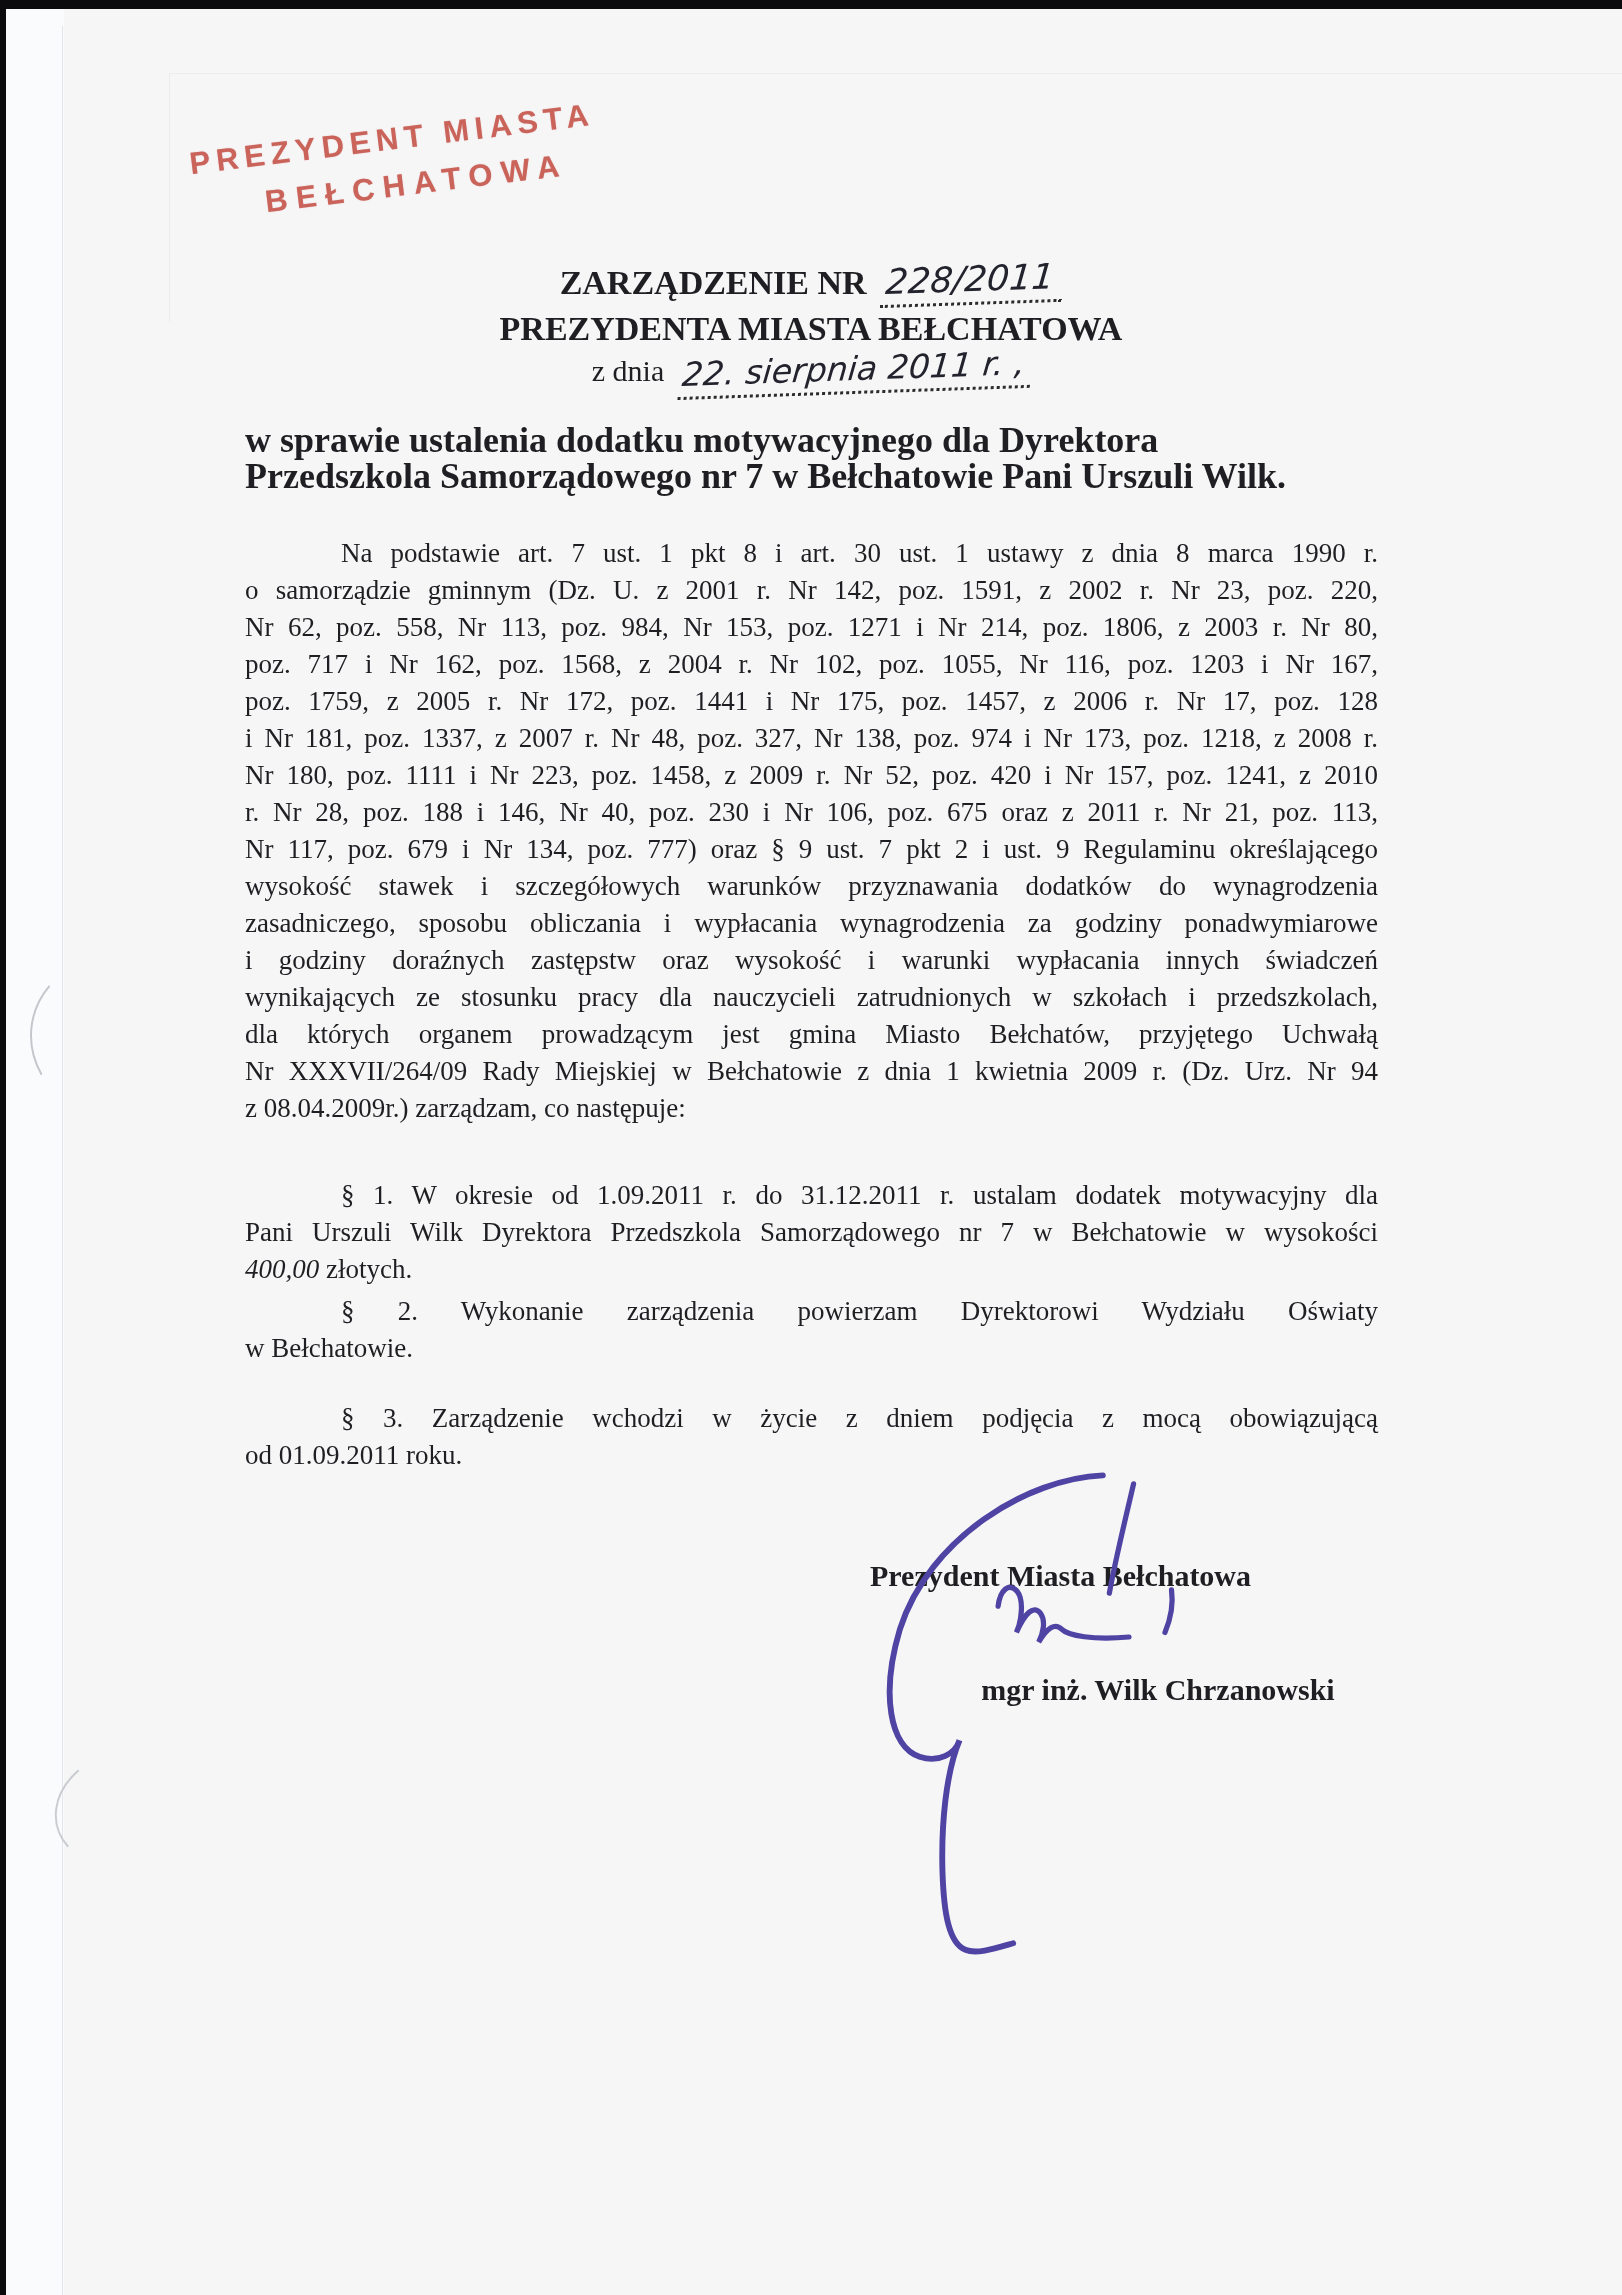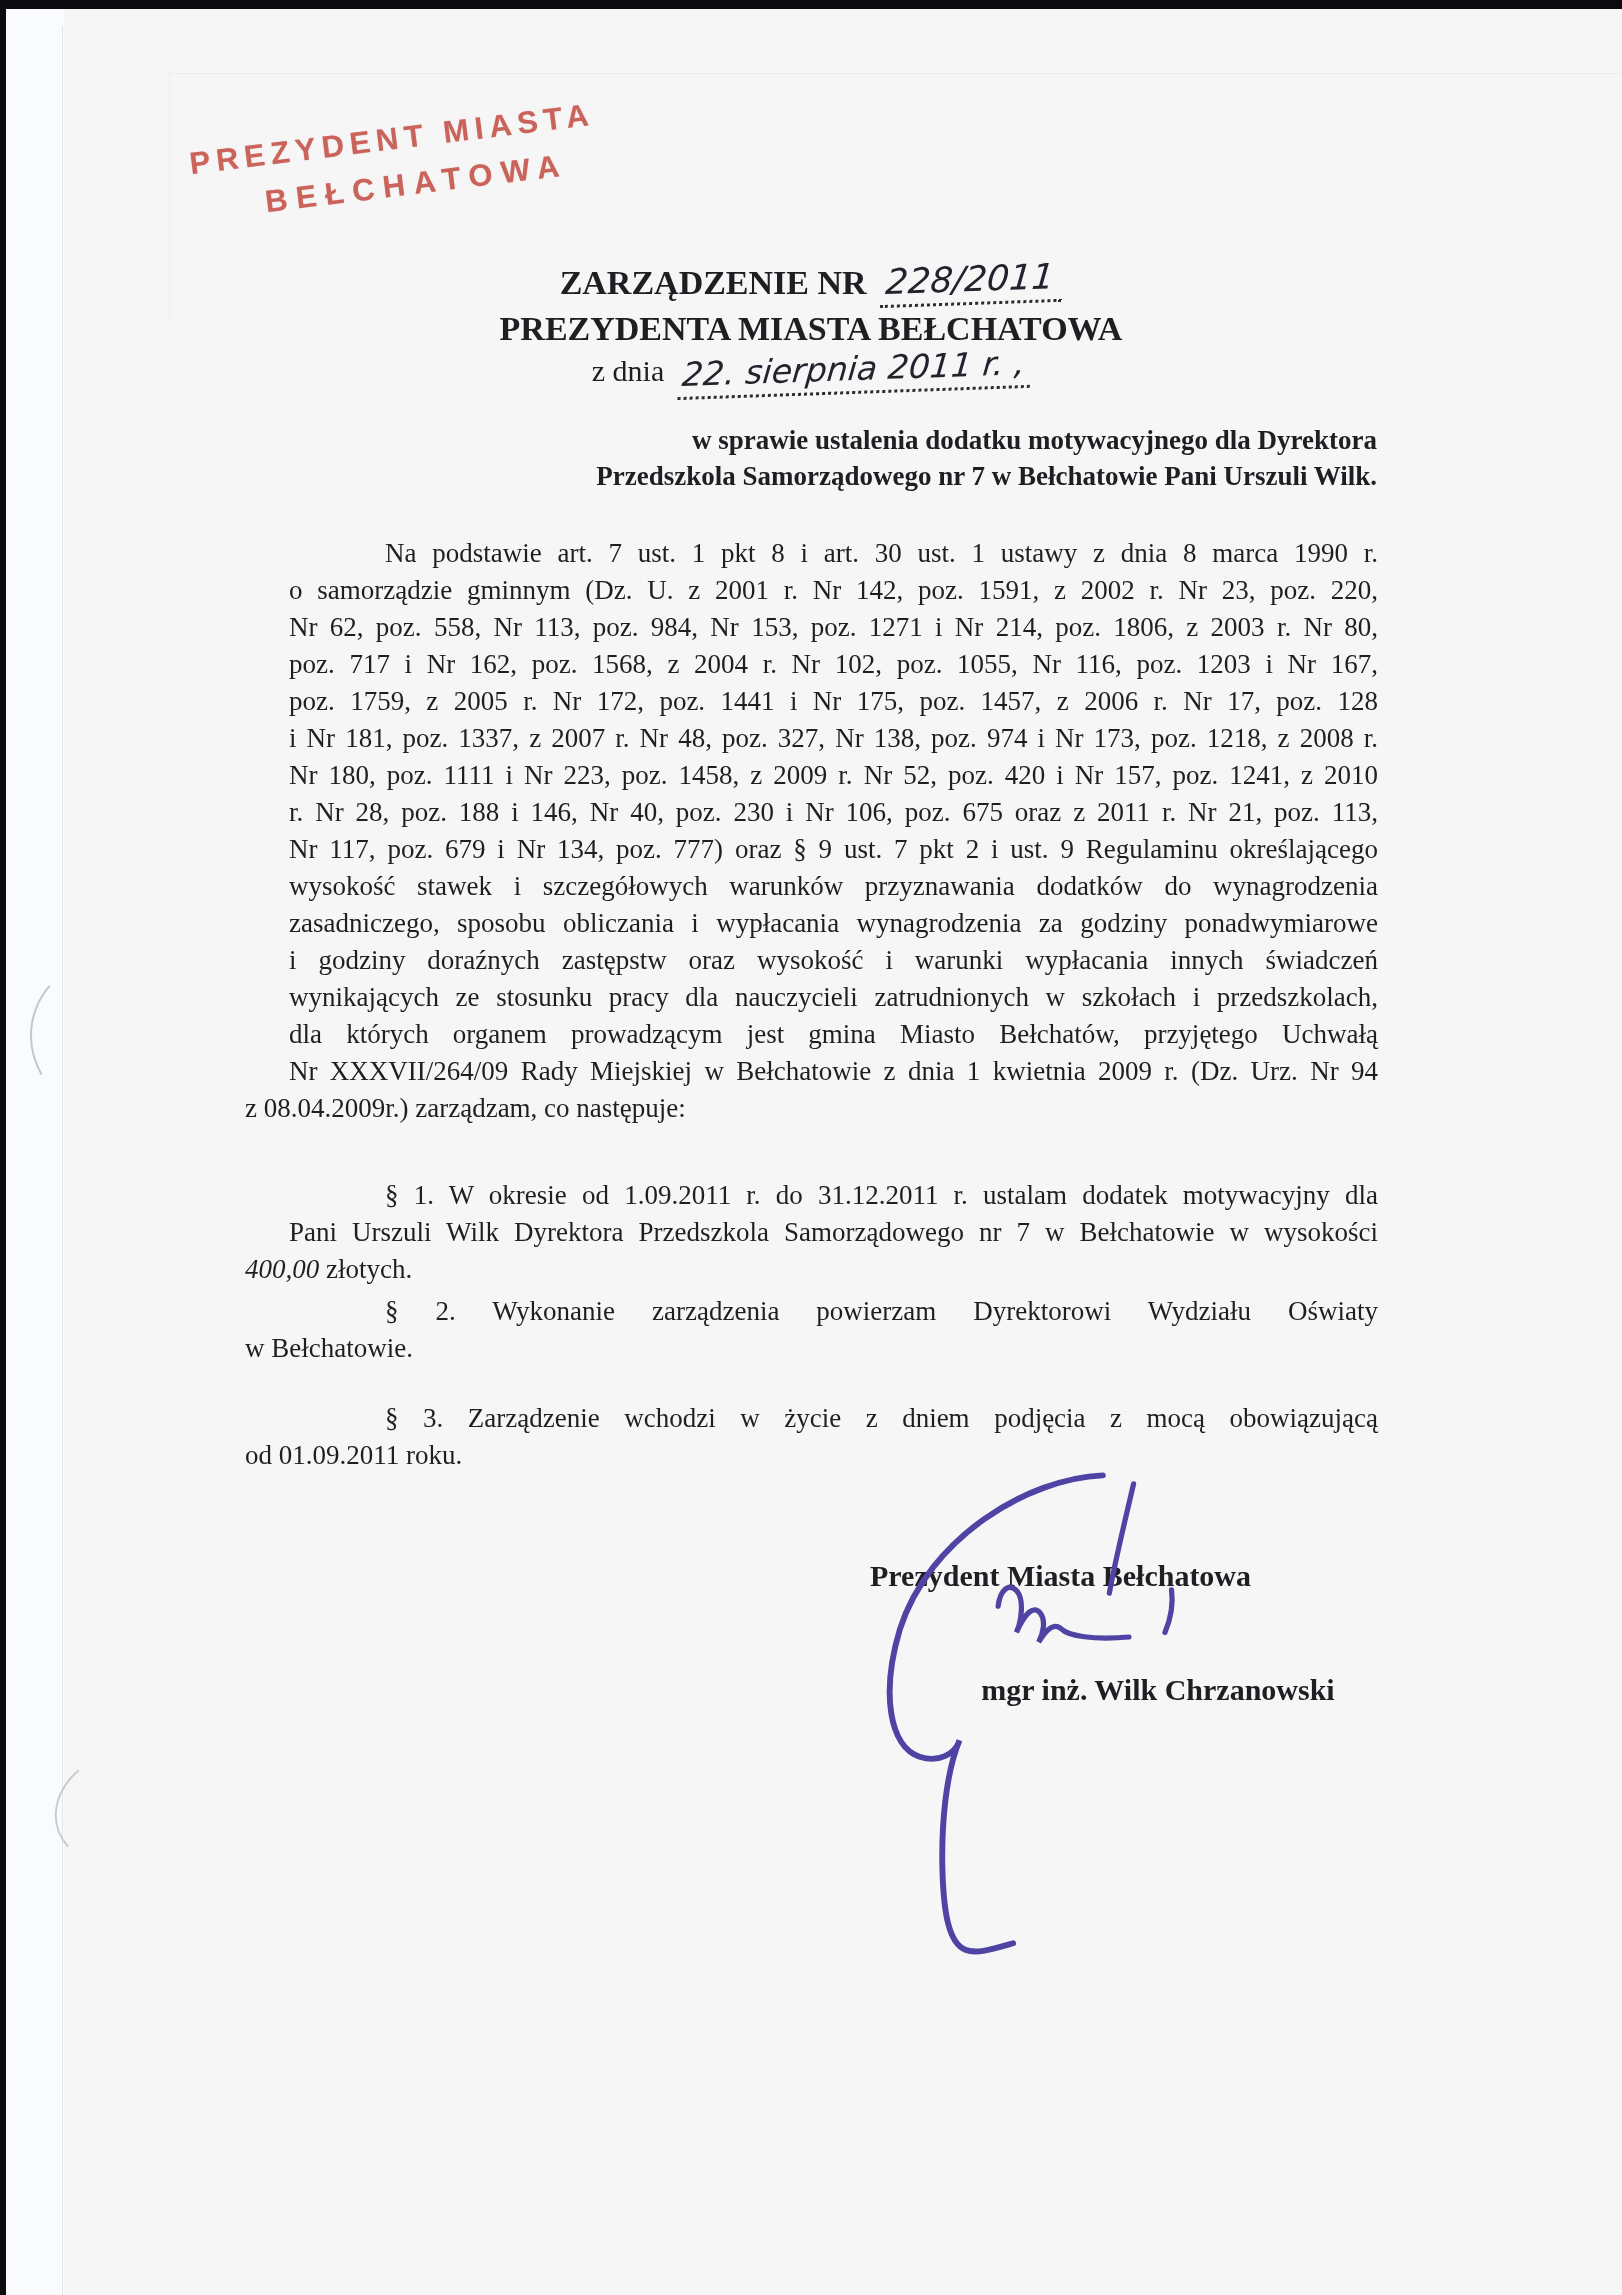--- a/index.html
+++ b/index.html
@@ -47,28 +47,28 @@
   }
   .hand.num{
     font-size:35px;position:relative;top:-2.6px;margin-left:6.5px;
     border-bottom:3.3px dotted #2b2b2b;padding:0 9.2px 2.6px 3.9px;
   }
   .hand.date{
     font-size:33px;position:relative;top:-1.3px;margin-left:7.9px;
     border-bottom:3.3px dotted #2b2b2b;padding:0 6.5px 2.6px 2.6px;
   }
 
-  .subject{position:absolute;left:245px;top:422px;width:1132px;text-align:right;
-    font-size:27px;font-weight:700;line-height:36px;}
+  .subject{position:absolute;left:245px;top:422px;width:1132px;text-align:left;
+    font-size:36px;font-weight:700;line-height:36px;}
 
   
   .legal{position:absolute;left:245px;top:535px;width:1133px;font-size:27px;line-height:37px;}
   .sec{position:absolute;left:245px;width:1133px;font-size:27px;line-height:37px;}
   .sec1{top:1177px;} .sec2{top:1293px;} .sec3{top:1400px;}
-  .jline{display:block;text-align:justify;text-align-last:justify;white-space:nowrap;margin-left:44px;}
+  .jline{display:block;text-align:justify;text-align-last:justify;white-space:nowrap;}
   .jlast{display:block;text-align:left;}
   .indent{text-indent:96px;}
   .amount{font-style:italic;}
 
   
   .sig-title{position:absolute;left:870px;top:1559px;width:576px;text-align:left;
     font-size:30px;font-weight:700;}
   .sig-name{position:absolute;left:870px;top:1673px;width:576px;text-align:center;
     font-size:30px;font-weight:700;}
   .sig-ink{position:absolute;left:831px;top:1459px;}

